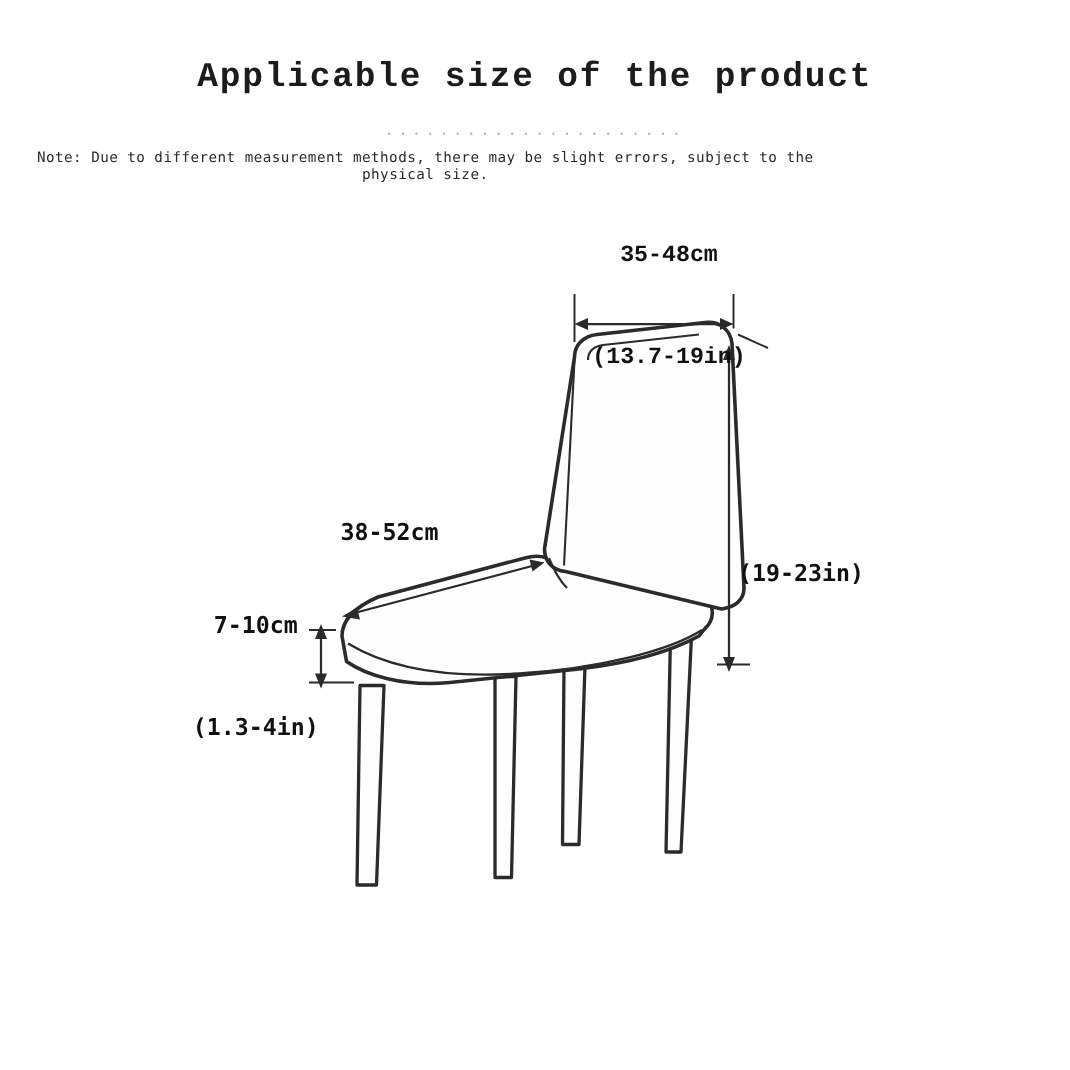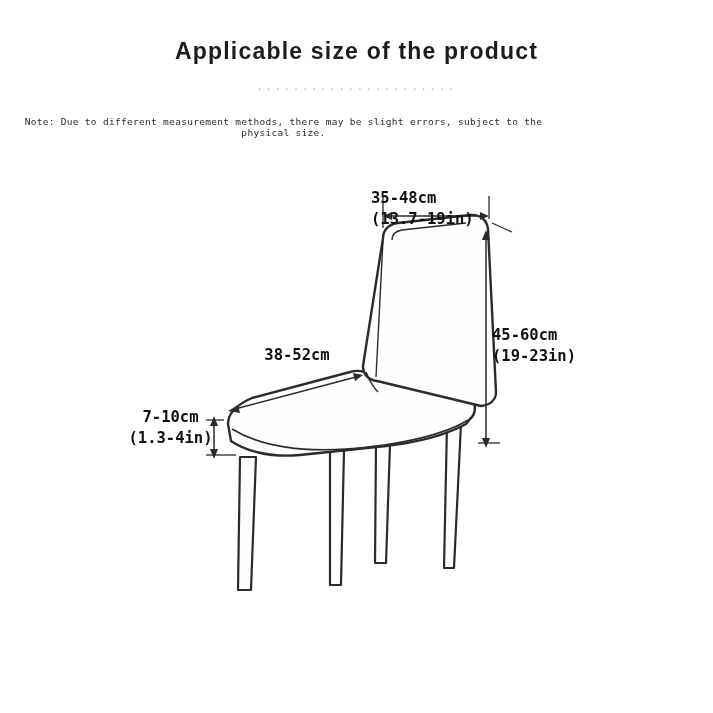--- a/index.html
+++ b/index.html
@@ -22,39 +22,39 @@
     background: #ffffff;
   }
 
   
   .title {
     position: absolute;
     top: 38px;
     left: 0;
     width: 713px;
     text-align: center;
-    font-family: Liberation Sans, sans-serif;
+    font-family: Liberation Mono, monospace;
     font-size: 23px;
     font-weight: bold;
     letter-spacing: 1.2px;
     color: #1c1c1c;
   }
   .dots {
     position: absolute;
     top: 80px;
     left: 0;
     width: 713px;
     text-align: center;
     font-size: 11px;
     letter-spacing: 2.5px;
     color: #b9b9b9;
   }
   .note {
     position: absolute;
-    top: 116px;
+    top: 100px;
     left: 0;
     width: 567px;
     text-align: center;
     font-family: "DejaVu Sans Mono", monospace;
     font-size: 9.5px;
     letter-spacing: 0.3px;
     color: #2b2b2b;
   }
 
   
@@ -69,25 +69,25 @@
   
   .dim {
     position: absolute;
     font-family: "DejaVu Sans Mono", monospace;
     font-weight: bold;
     color: #111111;
     line-height: 1.35;
     white-space: nowrap;
   }
   .dim .l1 { font-size: 15.5px; display: block; }
-  .dim .l2 { font-size: 15.5px; display: block; }
+  .dim .l2 { font-size: 15.5px; display: block; margin-top: 47px; }
 
-  .dim-top      { top: 188px; left: 371px; width: 150px; }
+  .dim-top      { top: 160px; left: 371px; text-align: center; width: 150px; font-family: Liberation Mono, monospace; }
   .dim-right    { top: 325px; left: 492px; text-align: left;   width: 120px; }
-  .dim-seat     { top: 345px; left: 227px; text-align: center; width: 140px; }
+  .dim-seat     { top: 345px; left: 227px; text-align: left; width: 140px; }
   .dim-leg      { top: 407px; left: 118px; text-align: center; width: 105px; }
 </style>
 </head>
 <body>
 
 <div id="page">
 
   <div class="title">Applicable size of the product</div>
   <div class="dots">......................</div>
   <div class="note">Note: Due to different measurement methods, there may be slight errors, subject to the physical size.</div>
@@ -159,21 +159,20 @@
       <polygon points="214,459 210,449 218,449" fill="#2b2b2b" stroke="none"></polygon>
     </g>
   </svg>
 
   <div class="dim dim-top">
     <span class="l1">35-48cm</span>
     <span class="l2">(13.7-19in)</span>
   </div>
 
   <div class="dim dim-right">
-    <span class="l1">45-60cm</span>
     <span class="l2">(19-23in)</span>
   </div>
 
   <div class="dim dim-seat">
     <span class="l1">38-52cm</span>
   </div>
 
   <div class="dim dim-leg">
     <span class="l1">7-10cm</span>
     <span class="l2">(1.3-4in)</span>

